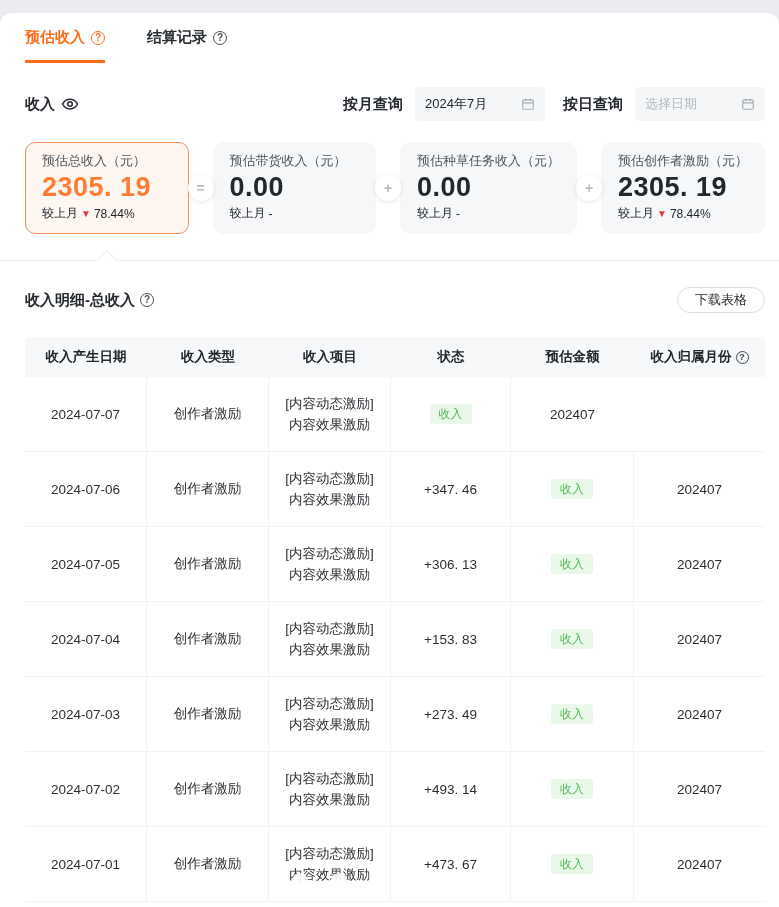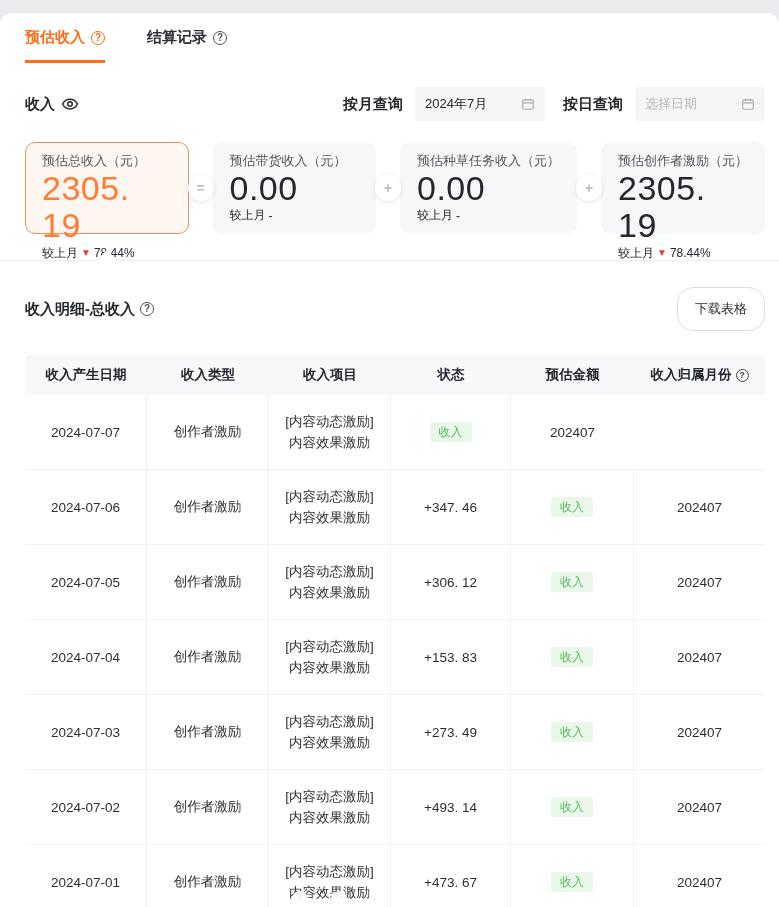--- a/index.html
+++ b/index.html
@@ -45,21 +45,21 @@
 
   
   .cards { display:flex; align-items:stretch; margin:21px 14px 0 25px; }
   .card {
     flex:1; background:#f6f7f9; border-radius:10px; border:1.5px solid transparent;
     padding:9px 16px 11px 16px; height:92px; cursor:pointer;
     display:flex; flex-direction:column; justify-content:space-between;
   }
   .card.active { background:#fef7f1; border-color:#ef9261; }
   .card .label { font-size:13px; color:#51565d; white-space:nowrap; }
-  .card .value { font-size:34px; font-weight:400; color:#23272e; line-height:1.1; letter-spacing:.5px; }
+  .card .value { font-size:27px; font-weight:700; color:#23272e; line-height:1.1; letter-spacing:.5px; }
   .card.active .value { color:#ff7c33; }
   .card .compare { font-size:12px; color:#23272e; display:flex; align-items:center; gap:3px; }
   .arrow-down { color:#ee3b41; font-size:10px; line-height:1; }
   .op-gap { width:24px; flex:none; display:flex; align-items:center; justify-content:center; position:relative; }
   .op-circle {
     width:26px; height:26px; border-radius:50%; background:#ffffff;
     box-shadow:0 1px 5px rgba(0,0,0,.10); color:#b9bdc4; font-size:14px; font-weight:600;
     display:flex; align-items:center; justify-content:center; flex:none;
   }
 
@@ -67,21 +67,21 @@
   .divider { margin-top:26px; border-top:1px solid #eceef0; position:relative; height:1px; }
   .divider .caret {
     position:absolute; left:100px; top:-8px; width:14px; height:14px; background:#ffffff;
     border-top:1px solid #eceef0; border-left:1px solid #eceef0; transform:rotate(45deg);
   }
 
   
   .detail-header { display:flex; align-items:center; justify-content:space-between; margin:26px 14px 0 25px;gap:42px; }
   .detail-title { display:flex; align-items:center; gap:5px; font-size:15px; font-weight:700; }
   .download-btn {
-    background:#fff; border:1px solid #dcdee2; border-radius:16px; height:44px;
+    background:#fff; border:1px solid #dcdee2; border-radius:16px; height:26px;
     padding:0 17px; font-size:13px; color:#2b2f33; cursor:pointer;
     font-family:inherit;
   }
 
   
   .table-wrap { margin:24px 14px 0 25px; position:relative; }
   .thead, .tr { display:grid; grid-template-columns:122px 122px 122px 120px 123px 1fr; }
   .thead { background:#f7f8fa; border-radius:4px 4px 0 0; height:40px; }
   .th {
     display:flex; align-items:center; justify-content:center; gap:4px;
@@ -252,21 +252,21 @@
         <div class="td">202407</div>
       </div>
 
       <div class="tr">
         <div class="td">2024-07-05</div>
         <div class="td">创作者激励</div>
         <div class="td td-project">
           <div>[内容动态激励]</div>
           <div>内容效果激励</div>
         </div>
-        <div class="td">+306. 12</div>
+        <div class="td">+306. 13</div>
         <div class="td">
           <span class="badge">收入</span>
         </div>
         <div class="td">202407</div>
       </div>
 
       <div class="tr">
         <div class="td">2024-07-04</div>
         <div class="td">创作者激励</div>
         <div class="td td-project">

